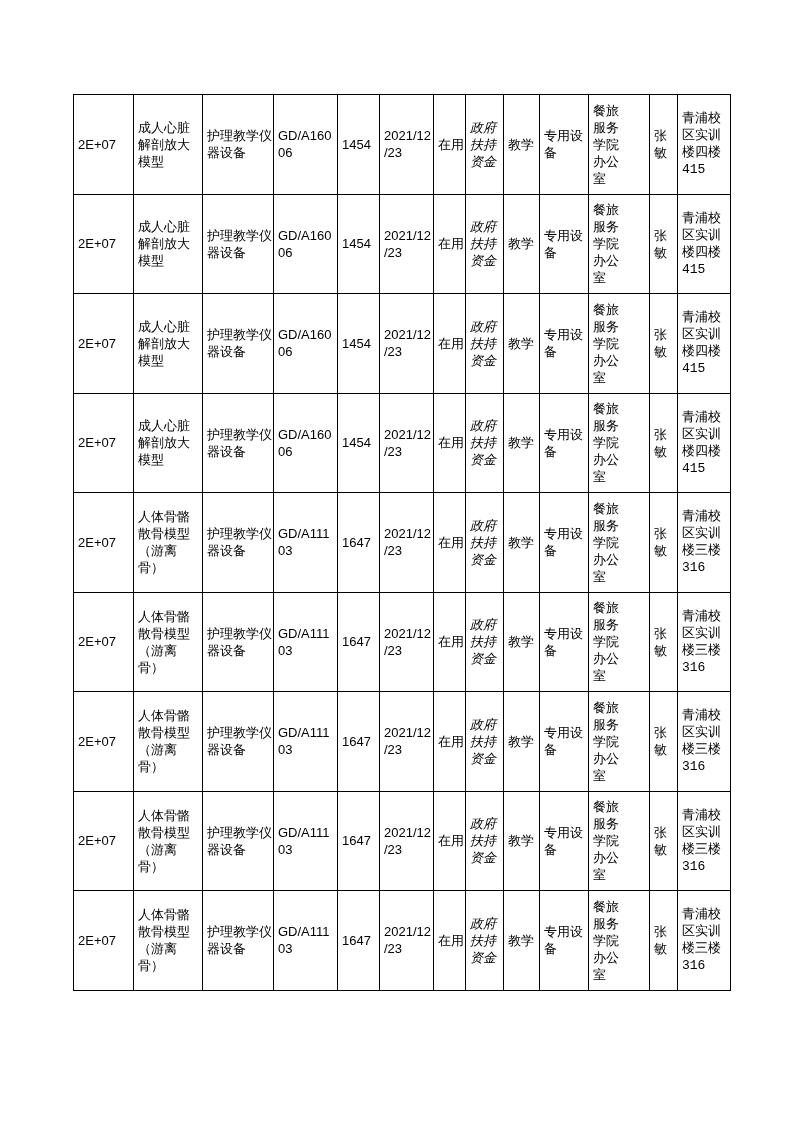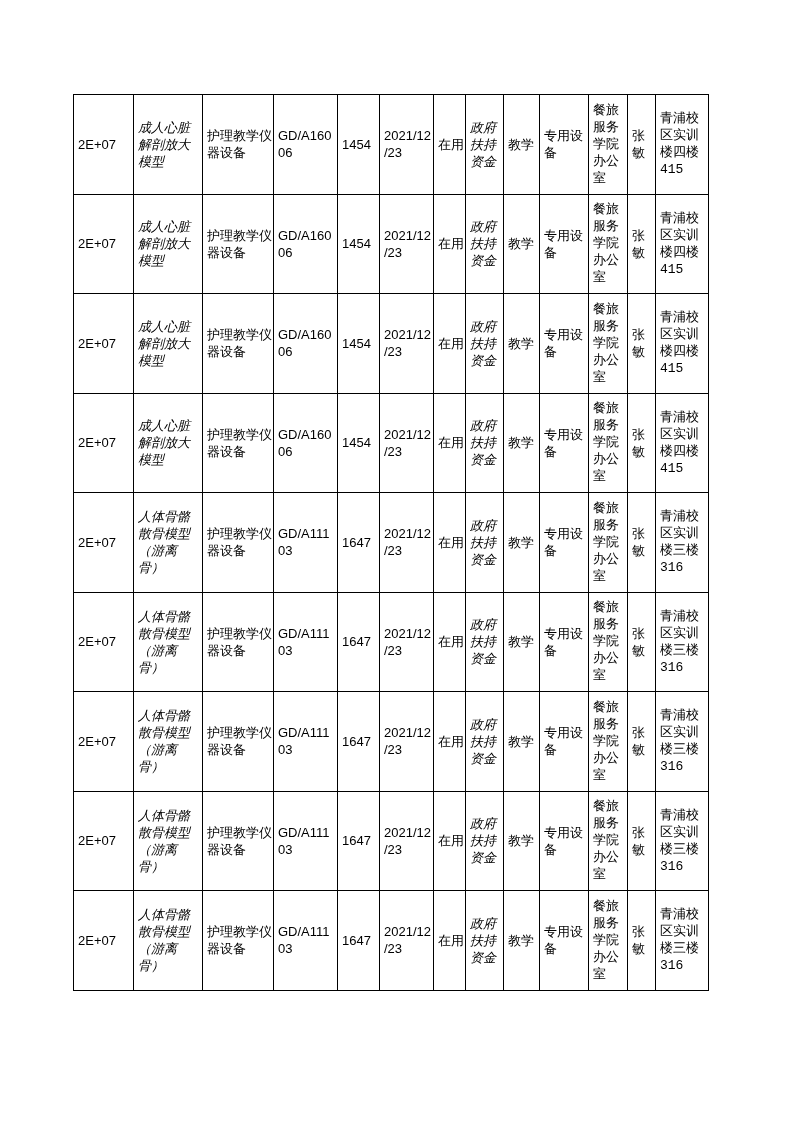--- a/index.html
+++ b/index.html
@@ -32,30 +32,30 @@
     font-size: 13px;
     line-height: 17px;
     vertical-align: middle;
     text-align: left;
     padding: 1px 1px 1px 4px;
     white-space: pre;       
     overflow: hidden;
   }
   
   td:nth-child(1)  { width: 60px; }
-  td:nth-child(2)  { width: 69px; font-style: italic; }
+  td:nth-child(2)  { width: 69px; }
   td:nth-child(3)  { width: 71px; margin-top: 31px; }
   td:nth-child(4)  { width: 64px; }
   td:nth-child(5)  { width: 42px; margin-top: 28px; }
   td:nth-child(6)  { width: 54px; }
   td:nth-child(7)  { width: 32px; }
   td:nth-child(8)  { width: 38px; font-style: italic; }
   td:nth-child(9)  { width: 36px; }
   td:nth-child(10) { width: 49px; }
-  td:nth-child(11) { width: 39px; font-family: Liberation Mono, monospace; }
+  td:nth-child(11) { width: 61px; }
   td:nth-child(12) { width: 28px; }
   td:nth-child(13) { width: 53px; font-family: Liberation Mono, monospace; }
 </style>
 </head>
 <body>
 
 <div class="page">
   <table class="asset-table">
     <tbody id="table-body">
         <tr>

